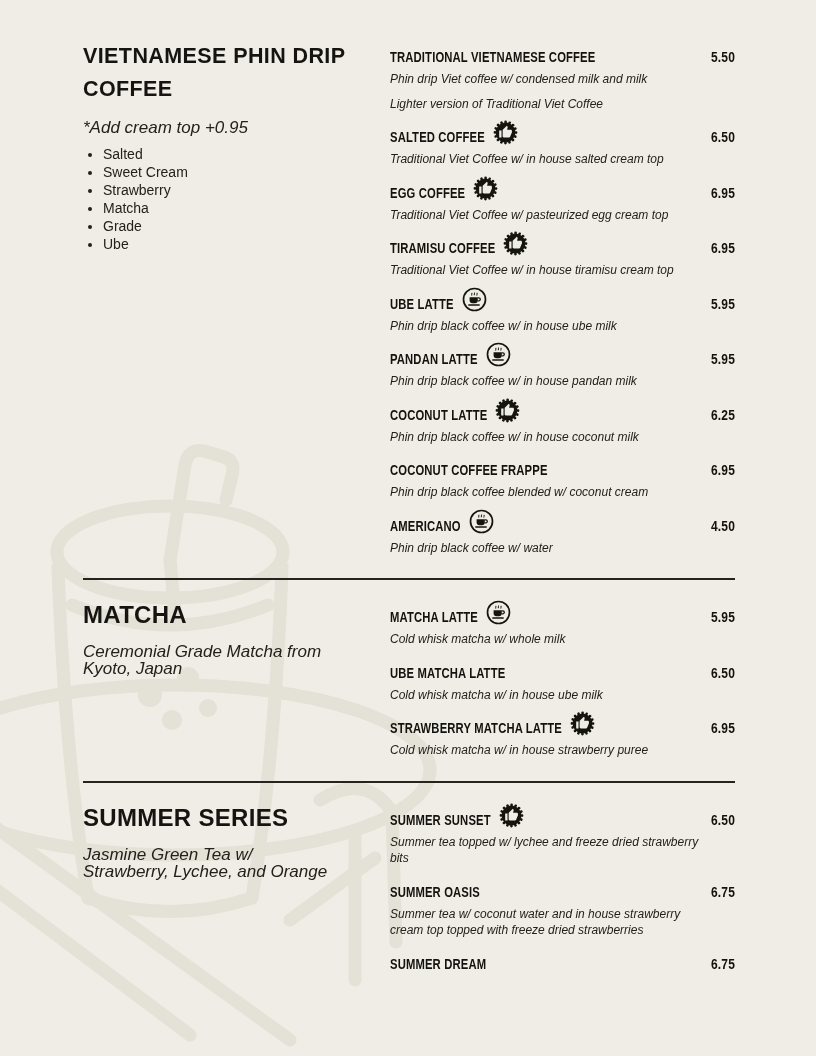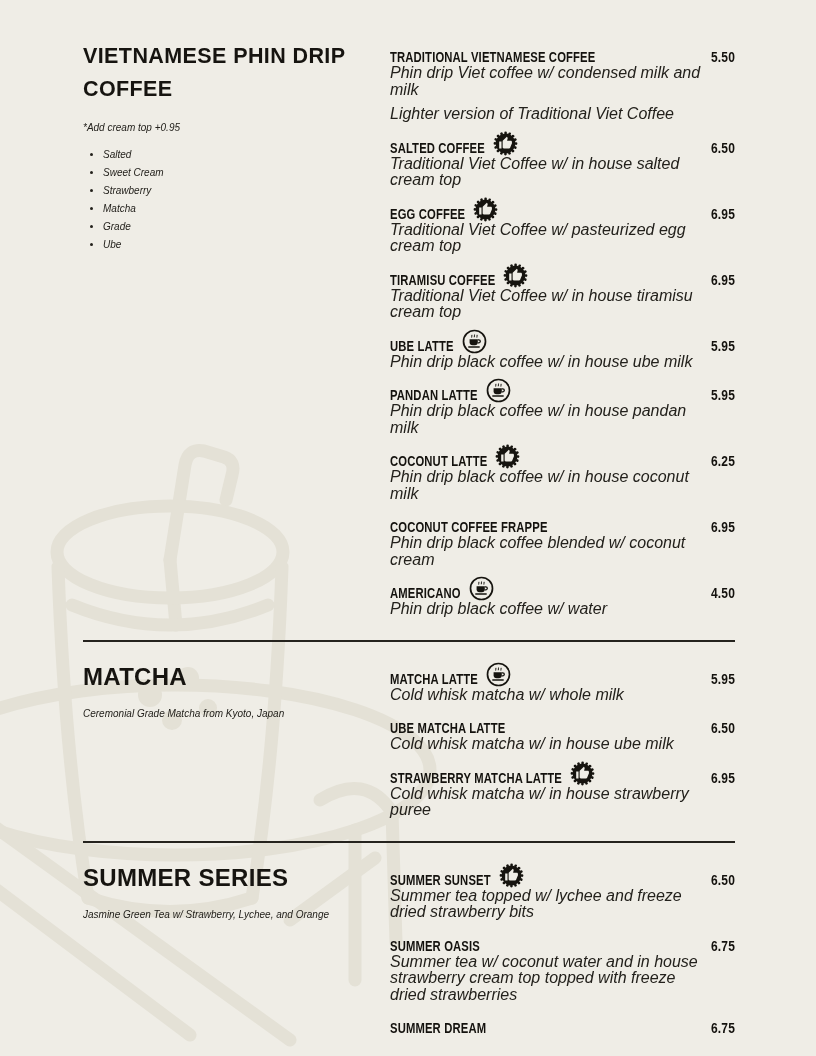--- a/index.html
+++ b/index.html
@@ -12,31 +12,31 @@
     color:#1c1a16;
   }
   .watermark{position:absolute;left:-40px;top:420px;pointer-events:none;}
   .content{position:absolute;left:83px;top:40px;width:652px;}
   .menu-section{display:flex;align-items:flex-start;}
   .sec-left{flex:0 0 307px;box-sizing:border-box;padding-right:30px;}
   .sec-right{flex:1;min-width:0;}
   .title{margin:0;font-weight:700;color:#161410;}
   .sec-0 .title{font-size:21.5px;line-height:33px;letter-spacing:0.4px;max-width:300px;}
   .sec-1 .title,.sec-2 .title{font-size:24px;line-height:30px;letter-spacing:0.3px;}
-  .note{margin:13px 0 0;font-style:italic;font-size:10px;line-height:17px;max-width:258px;color:#23211c;}
+  .note{margin:13px 0 0;font-style:italic;font-size:17px;line-height:17px;max-width:258px;color:#23211c;}
   .bullets{margin:12px 0 0 6px;padding-left:14px;}
-  .bullets li{font-style:italic;font-size:10px;line-height:13px;margin:0 0 5px;color:#23211c;}
+  .bullets li{font-size:14px;line-height:13px;margin:0 0 5px;color:#23211c;}
   .item{margin-bottom:8px;}
   .item-row{display:flex;align-items:flex-end;min-height:25px;}
   .name{display:inline-block;font-weight:700;font-size:15px;letter-spacing:0.2px;white-space:nowrap;
         transform:scaleX(0.75);transform-origin:left center;color:#14120e;}
   .icon-slot{display:inline-flex;margin-left:8px;flex:0 0 auto;}
   .price{display:inline-block;margin-left:auto;font-weight:700;font-size:15px;letter-spacing:0.2px;
         transform:scaleX(0.8);transform-origin:right center;color:#14120e;}
-  .desc{margin:0 0 0;font-style:italic;font-size:16px;line-height:16.5px;max-width:312px;color:#23211c;}
+  .desc{margin:6px 0 0;font-style:italic;font-size:12px;line-height:16.5px;max-width:312px;color:#23211c;}
   .divider{border-top:2px solid #25231e;margin:14px 0 20px;}
 </style>
 </head>
 <body>
 
 <div class="page">
 
   <svg class="watermark" width="480" height="640" viewBox="0 0 480 640" fill="none" stroke="#e4e1d6" stroke-width="13" stroke-linecap="round" stroke-linejoin="round">
     <ellipse cx="215" cy="350" rx="255" ry="85"></ellipse>
     <path d="M-30 360 L330 620"></path>

